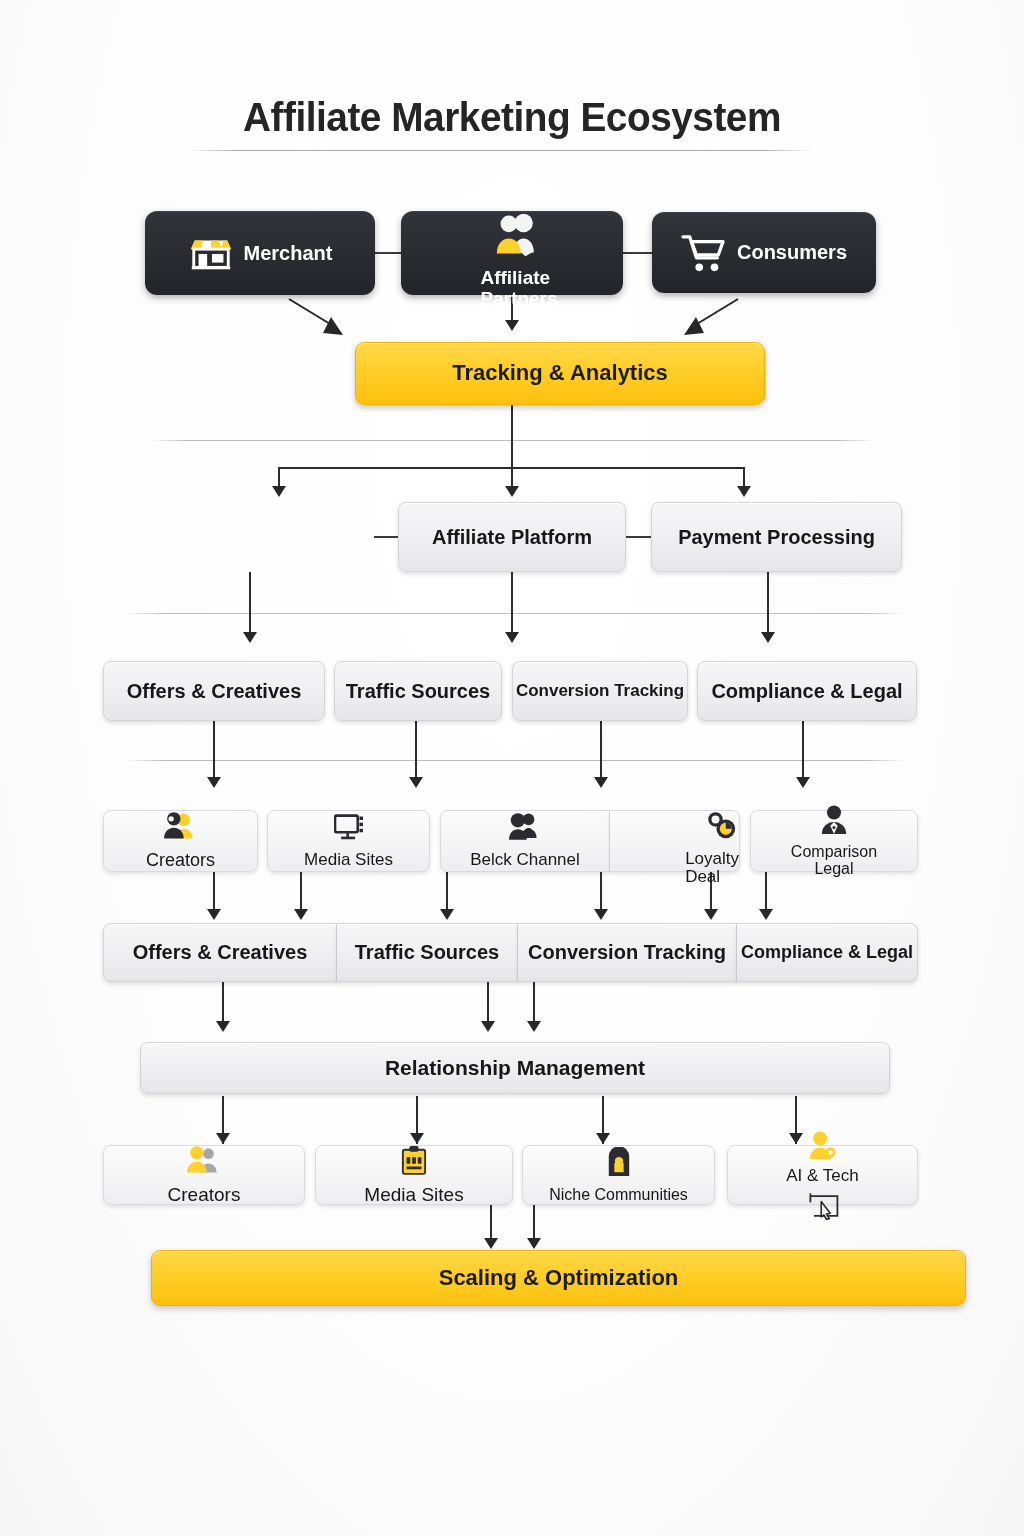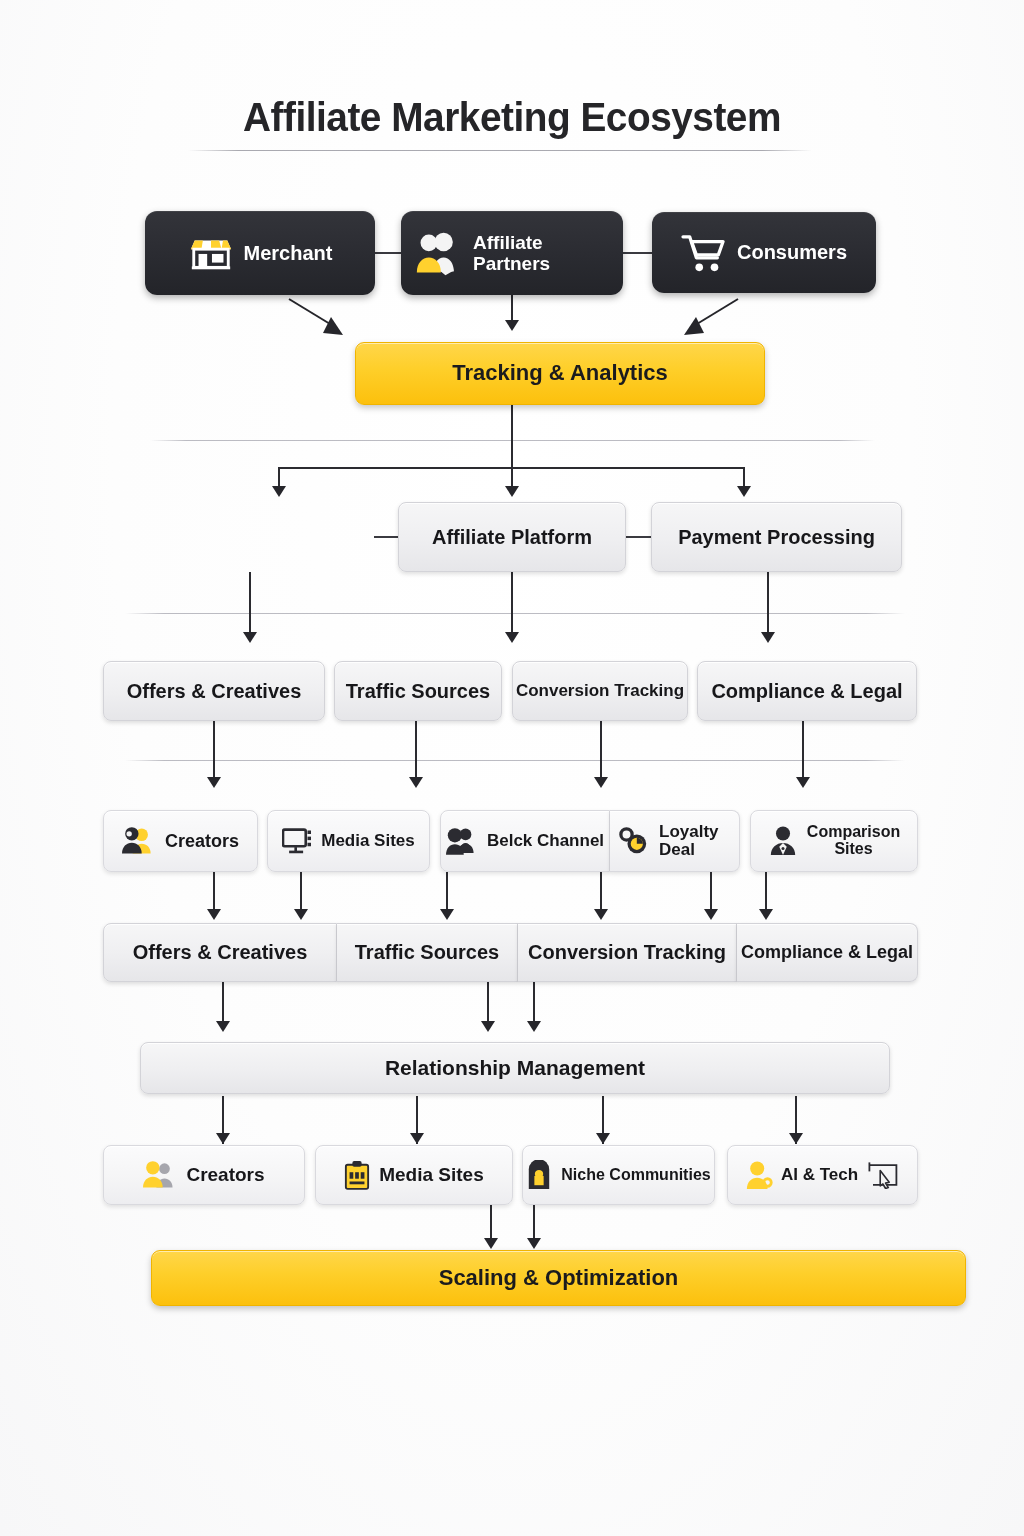--- a/index.html
+++ b/index.html
@@ -62,22 +62,23 @@
     border:1px solid #d3d3d8;
     box-shadow:0 2px 4px rgba(0,0,0,.13), inset 0 1px 0 rgba(255,255,255,.85);
     font-weight:bold;
   }
   .node.plain{
     background:linear-gradient(180deg,#fbfbfc 0%,#f5f5f6 55%,#ededf0 100%);
     color:#17171a;
     border-radius:8px;
     border:1px solid #d9d9de;
     box-shadow:0 2px 4px rgba(0,0,0,.11), inset 0 1px 0 rgba(255,255,255,.9);
-    font-weight:bold;
+    font-weight:normal;
     gap:9px;
+    flex-direction:column;
   }
   .node .lbl{white-space:pre-line;}
   .ico{display:inline-flex;align-items:center;justify-content:center;flex:0 0 auto;}
   
   .vline{position:absolute;width:2px;background:#2b2b30;z-index:1;}
   .hline{position:absolute;height:2px;background:#2b2b30;z-index:1;}
   .arrow{
     position:absolute;width:0;height:0;
     border-left:7px solid transparent;border-right:7px solid transparent;
     border-top:11px solid #26262b;z-index:2;
@@ -106,21 +107,21 @@
         <path d="M36.5 11H41l4 9h-10z" fill="#ffd12e"></path>
         <rect x="6" y="20" width="36" height="19" fill="none" stroke="#ffffff" stroke-width="3"></rect>
         <rect x="11" y="25" width="9" height="14" fill="#ffffff"></rect>
         <rect x="25" y="25" width="12" height="9" fill="#ffffff"></rect>
         <rect x="4" y="38" width="40" height="3" fill="#ffffff"></rect>
       </svg>
     </span>
     <span class="lbl">Merchant</span>
   </div>
 
-  <div class="node dark" style="left:401px;top:211px;width:222px;height:84px;font-size:19px;justify-content:flex-start;padding-left:14px;">
+  <div class="node dark" style="left:401px;top:211px;width:222px;height:84px;font-size:19px;justify-content:flex-start;padding-left:14px;flex-direction:column;">
     <span class="ico">
       <svg width="48" height="46" viewBox="0 0 52 48">
         <circle cx="15" cy="13" r="9" fill="#f4f4f4"></circle>
         <circle cx="31" cy="12" r="10" fill="#f4f4f4"></circle>
         <path d="M20 44c0-9 5-15 11-15s11 6 11 15z" fill="#f4f4f4"></path>
         <path d="M2 45c0-10 6-16 13-16s13 6 13 16z" fill="#ffd12e"></path>
         <path d="M30 31c3 0 5 2 5 4v6l5-2 2 4-9 5-5-4z" fill="#f4f4f4"></path>
       </svg>
     </span>
     <span class="lbl" style="text-align:left;">Affiliate
@@ -244,21 +245,21 @@
         <circle cx="22" cy="8" r="6.5" fill="#2b2b31"></circle>
         <path d="M13 29c0-6.5 4-10.5 9-10.5s9 4 9 10.5z" fill="#2b2b31"></path>
         <circle cx="10" cy="9" r="8" fill="#2b2b31"></circle>
         <path d="M0 31c0-7.5 4.5-12 10-12s10 4.5 10 12z" fill="#2b2b31"></path>
         <circle cx="22" cy="23" r="4" fill="none" stroke="#2b2b31" stroke-width="2.5"></circle>
       </svg>
     </span>
     <span class="lbl">Belck Channel</span>
   </div>
 
-  <div class="node plain" style="left:610px;top:810px;width:130px;height:62px;font-size:17px;border-top-left-radius:0;border-bottom-left-radius:0;border-left:none;justify-content:flex-start;padding-left:8px;">
+  <div class="node plain" style="left:610px;top:810px;width:130px;height:62px;font-size:17px;border-top-left-radius:0;border-bottom-left-radius:0;border-left:none;justify-content:flex-start;padding-left:8px;align-items:flex-end;">
     <span class="ico">
       <svg width="32" height="30" viewBox="0 0 34 32">
         <circle cx="9" cy="9" r="6" fill="none" stroke="#2b2b31" stroke-width="3.5"></circle>
         <circle cx="20" cy="19" r="10" fill="#2b2b31"></circle>
         <circle cx="20" cy="19" r="6.5" fill="#ffd12e"></circle>
         <path d="M20 12.5v6.5h6.5a6.5 6.5 0 0 0-6.5-6.5z" fill="#2b2b31"></path>
       </svg>
     </span>
     <span class="lbl" style="text-align:left;line-height:1.05;">Loyalty
 Deal</span>
@@ -267,21 +268,21 @@
   <div class="node plain" style="left:750px;top:810px;width:168px;height:62px;font-size:16px;">
     <span class="ico">
       <svg width="30" height="30" viewBox="0 0 32 32">
         <circle cx="16" cy="8" r="7.5" fill="#2b2b31"></circle>
         <path d="M3 31c0-8 6-13 13-13s13 5 13 13z" fill="#2b2b31"></path>
         <path d="M16 18l-4 4 4 9 4-9z" fill="#f3f3f3"></path>
         <circle cx="16" cy="24" r="1.6" fill="#2b2b31"></circle>
       </svg>
     </span>
     <span class="lbl" style="line-height:1.05;">Comparison
-Sites</span>
+Legal</span>
   </div>
 
   <div class="vline" style="left:213px;top:872px;height:40px;"></div>
   <div class="arrow" style="left:207px;top:909px;"></div>
   <div class="vline" style="left:300px;top:872px;height:40px;"></div>
   <div class="arrow" style="left:294px;top:909px;"></div>
   <div class="vline" style="left:446px;top:872px;height:40px;"></div>
   <div class="arrow" style="left:440px;top:909px;"></div>
   <div class="vline" style="left:600px;top:872px;height:40px;"></div>
   <div class="arrow" style="left:594px;top:909px;"></div>

